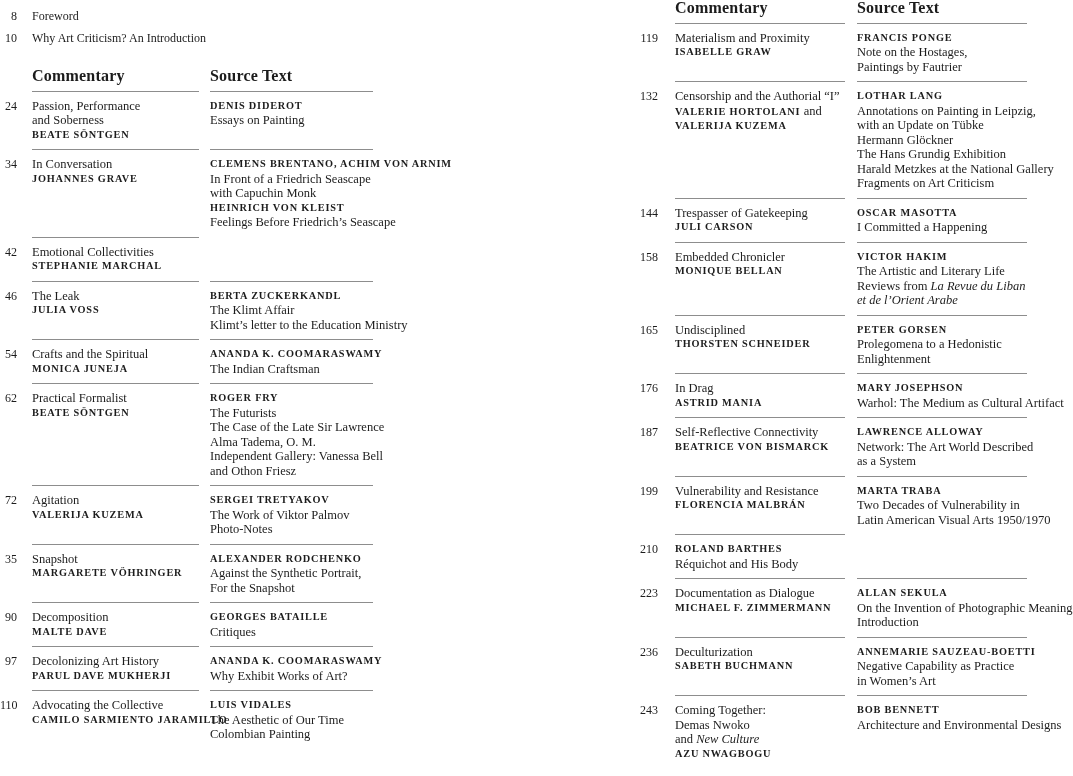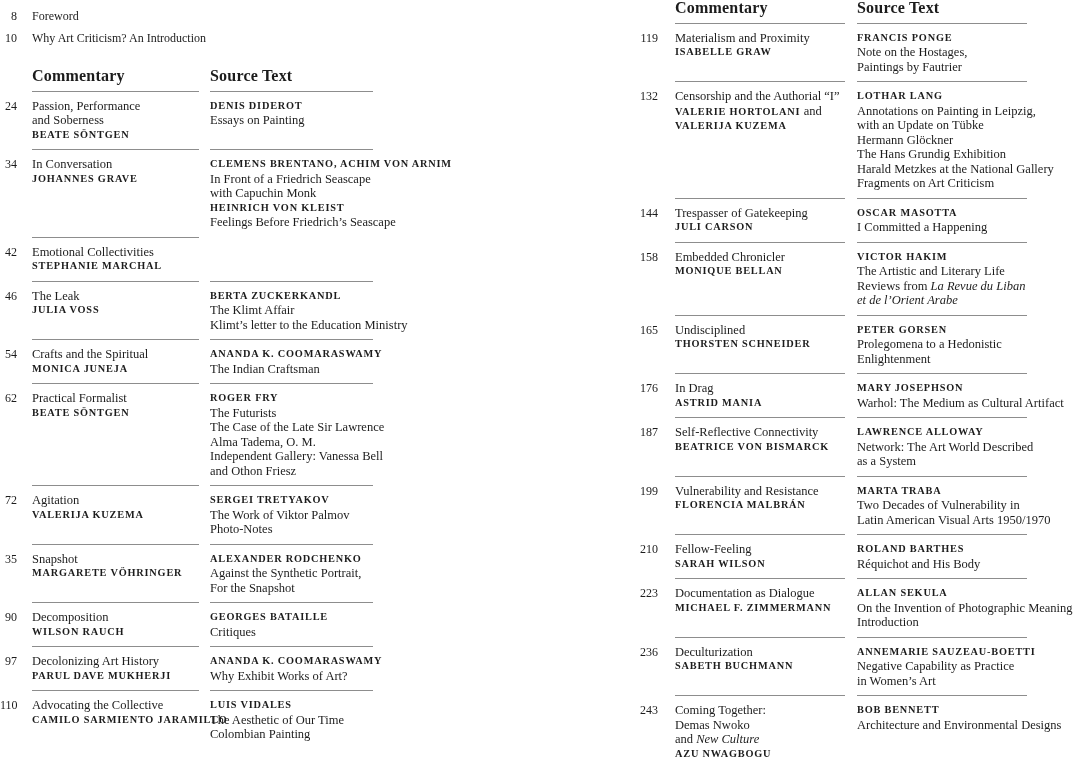--- a/index.html
+++ b/index.html
@@ -178,21 +178,21 @@
             <div class="line author"><span>ALEXANDER RODCHENKO</span></div>
             <div class="line title"><span>Against the Synthetic Portrait,</span></div>
             <div class="line title"><span>For the Snapshot</span></div>
           </div>
         </div>
         <div class="row entry">
           <div class="cell num">90</div>
           <div class="cell text commentary">
             <div class="rule"></div>
             <div class="line title"><span>Decomposition</span></div>
-            <div class="line author"><span>WILSON RAUCH</span></div>
+            <div class="line author"><span>MALTE DAVE</span></div>
           </div>
           <div class="cell text source">
             <div class="rule"></div>
             <div class="line author"><span>GEORGES BATAILLE</span></div>
             <div class="line title"><span>Critiques</span></div>
           </div>
         </div>
         <div class="row entry">
           <div class="cell num">97</div>
           <div class="cell text commentary">
@@ -345,25 +345,20 @@
           </div>
           <div class="cell text source">
             <div class="rule"></div>
             <div class="line author"><span>MARTA TRABA</span></div>
             <div class="line title"><span>Two Decades of Vulnerability in</span></div>
             <div class="line title"><span>Latin American Visual Arts 1950/1970</span></div>
           </div>
         </div>
         <div class="row entry">
           <div class="cell num">210</div>
-          <div class="cell text commentary">
-            <div class="rule"></div>
-            <div class="line title"><span>Fellow-Feeling</span></div>
-            <div class="line author"><span>SARAH WILSON</span></div>
-          </div>
           <div class="cell text source">
             <div class="rule"></div>
             <div class="line author"><span>ROLAND BARTHES</span></div>
             <div class="line title"><span>Réquichot and His Body</span></div>
           </div>
         </div>
         <div class="row entry">
           <div class="cell num">223</div>
           <div class="cell text commentary">
             <div class="rule"></div>

